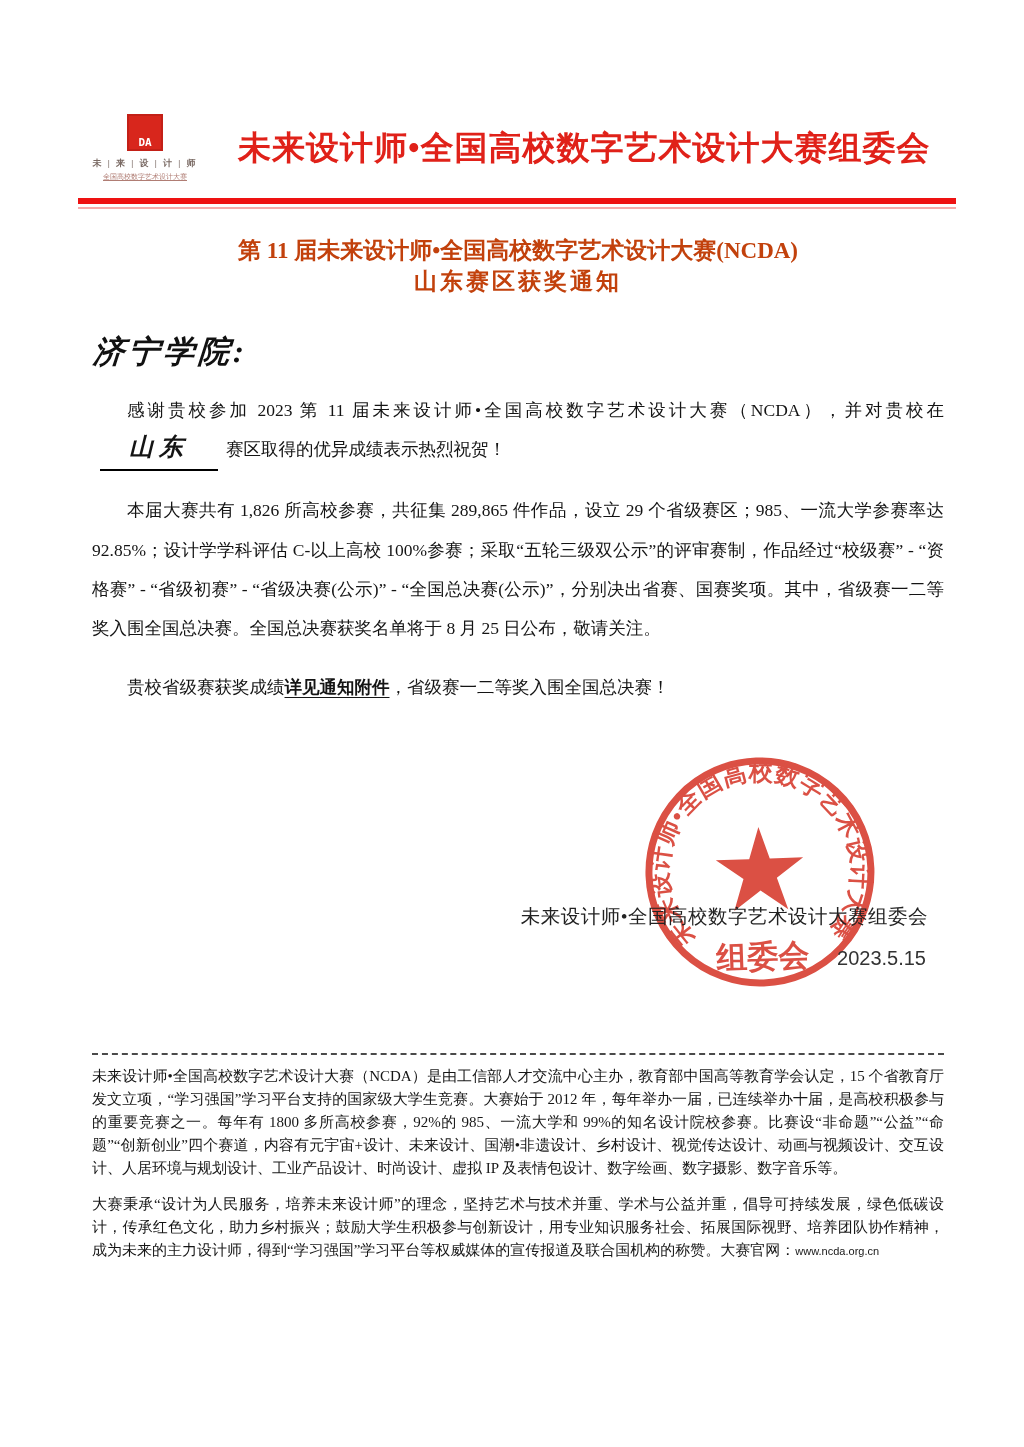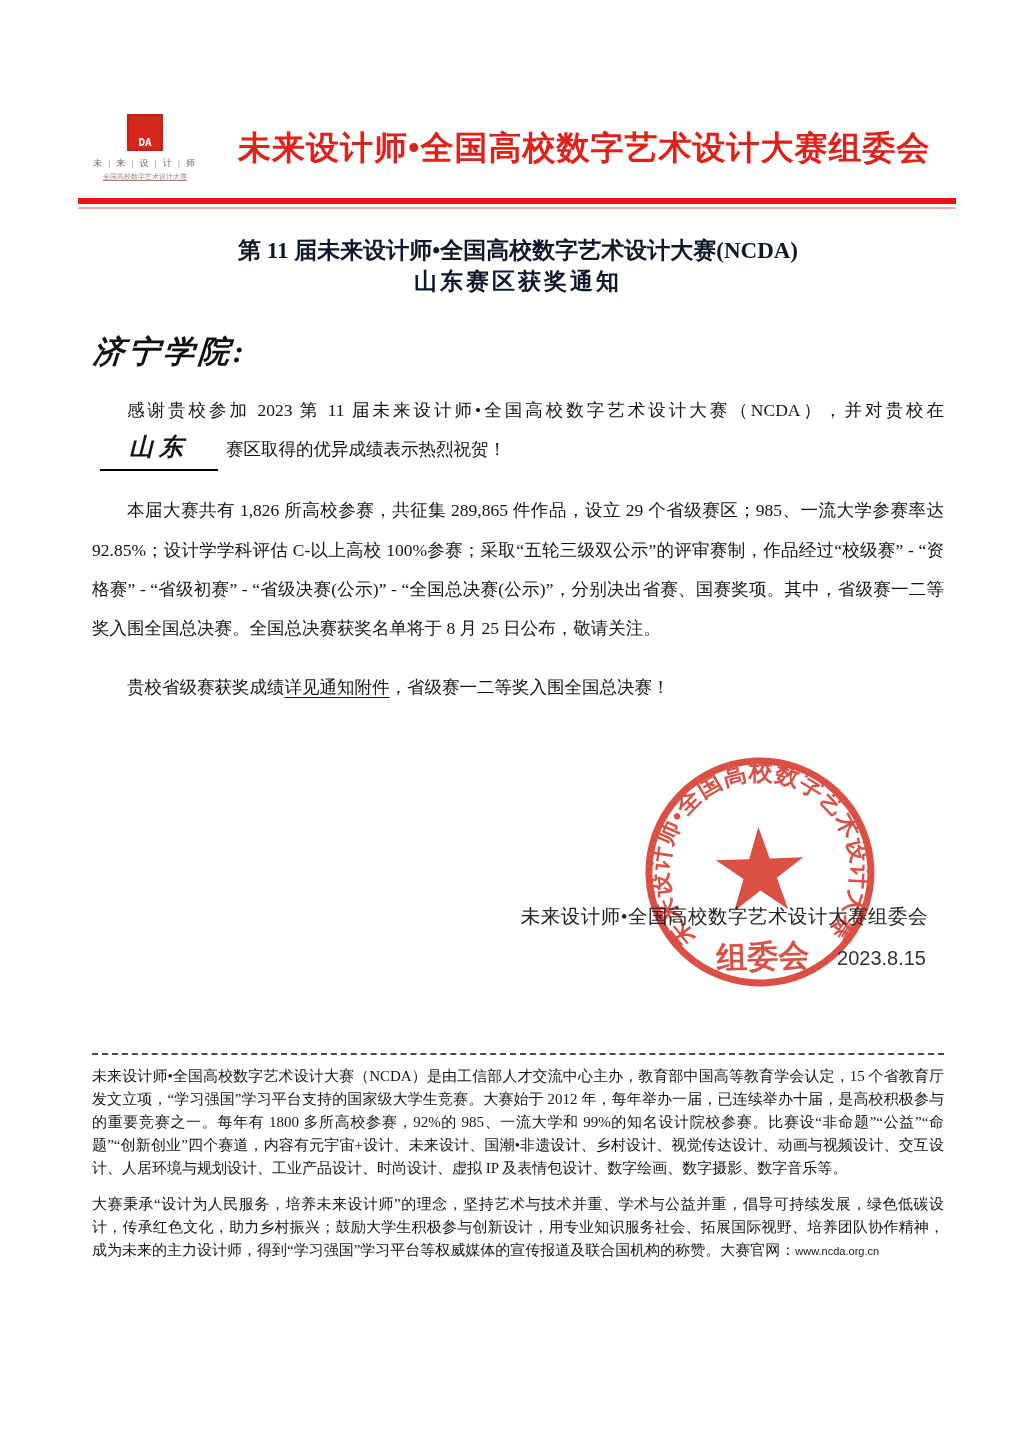--- a/index.html
+++ b/index.html
@@ -47,20 +47,21 @@
     justify-content: flex-end;
     border: 2px solid #c32017;
     box-sizing: border-box;
     gap: 39px;
   }
   .logo-sub1 {
     font-size: 9px;
     letter-spacing: 2px;
     color: #7a6a64;
     white-space: nowrap;
+    font-weight: bold;
   }
   .logo-sub2 {
     font-size: 7px;
     color: #b07d74;
     white-space: nowrap;
     margin-top: 2px;
     text-decoration: underline;
   }
   .org-title {
     margin: 14px 0 0 0;
@@ -73,21 +74,21 @@
 
   
   .red-rule { margin: 16px -12px 0 -14px; }
   .red-rule .thick { height: 6px; background: #ee1212; }
   .red-rule .thin  { height: 2px; background: #f6abab; margin-top: 3px; }
 
   
   .doc-title {
     text-align: center;
     font-weight: bold;
-    color: #0f172a;
+    color: #c2410c;
     margin-top: 26px;
   }
   .doc-title .line1 { font-size: 23px; }
   .doc-title .line2 { font-size: 23px; letter-spacing: 3px; }
 
   
   .addressee {
     margin-top: 34px;
     font-size: 31px;
     font-weight: bold;
@@ -118,21 +119,21 @@
     text-indent: 0;
   }
   .region-name {
     font-weight: bold;
     font-style: italic;
     font-size: 24px;
     letter-spacing: 6px;
     line-height: 1;
   }
   .emphasis {
-    font-weight: normal;
+    font-weight: bold;
     text-decoration: underline;
     text-underline-offset: 4px;
   }
 
   
   .sign-block {
     position: relative;
     height: 310px;
     margin-top: 18px;
   }
@@ -221,21 +222,21 @@
       <defs>
         <path id="stampArc" d="M 55,186 A 92,92 0 1 1 185,186" fill="none"></path>
       </defs>
       <text font-size="24" font-weight="bold" fill="#d6372a" font-family="Liberation Serif, serif">
         <textPath href="#stampArc" startOffset="2" textLength="428">未来设计师•全国高校数字艺术设计大赛</textPath>
       </text>
       <polygon fill="#d6372a" points="120,76 130.3,107.8 163.7,107.8 136.7,127.4 147,159.2 120,139.6 93,159.2 103.3,127.4 76.3,107.8 109.7,107.8"></polygon>
       <text x="120" y="216" text-anchor="middle" font-size="31" font-weight="bold" fill="#d6372a" font-family="Liberation Serif, serif">组委会</text>
     </svg>
     <div class="sign-org">未来设计师•全国高校数字艺术设计大赛组委会</div>
-    <div class="sign-date">2023.8.15</div>
+    <div class="sign-date">2023.5.15</div>
   </div>
 
   <hr class="dashed-rule">
 
   <p class="footer-text">未来设计师•全国高校数字艺术设计大赛（NCDA）是由工信部人才交流中心主办，教育部中国高等教育学会认定，15 个省教育厅发文立项，“学习强国”学习平台支持的国家级大学生竞赛。大赛始于 2012 年，每年举办一届，已连续举办十届，是高校积极参与的重要竞赛之一。每年有 1800 多所高校参赛，92%的 985、一流大学和 99%的知名设计院校参赛。比赛设“非命题”“公益”“命题”“创新创业”四个赛道，内容有元宇宙+设计、未来设计、国潮•非遗设计、乡村设计、视觉传达设计、动画与视频设计、交互设计、人居环境与规划设计、工业产品设计、时尚设计、虚拟 IP 及表情包设计、数字绘画、数字摄影、数字音乐等。</p>
 
   <p class="footer-text"><span>大赛秉承“设计为人民服务，培养未来设计师”的理念，坚持艺术与技术并重、学术与公益并重，倡导可持续发展，绿色低碳设计，传承红色文化，助力乡村振兴；鼓励大学生积极参与创新设计，用专业知识服务社会、拓展国际视野、培养团队协作精神，成为未来的主力设计师，得到“学习强国”学习平台等权威媒体的宣传报道及联合国机构的称赞。大赛官网：</span><a class="site-link" href="#">www.ncda.org.cn</a></p>
 
 </div>
 

